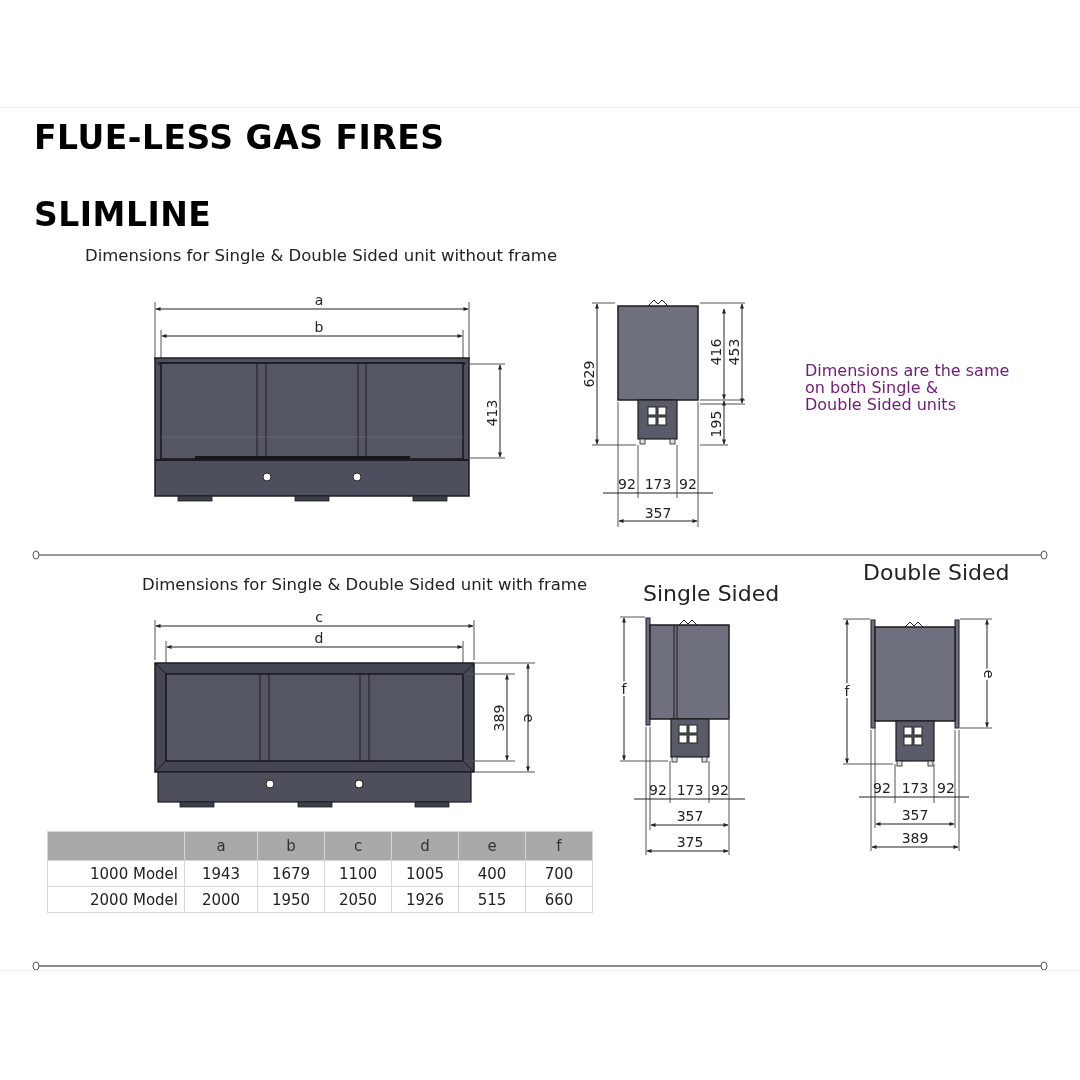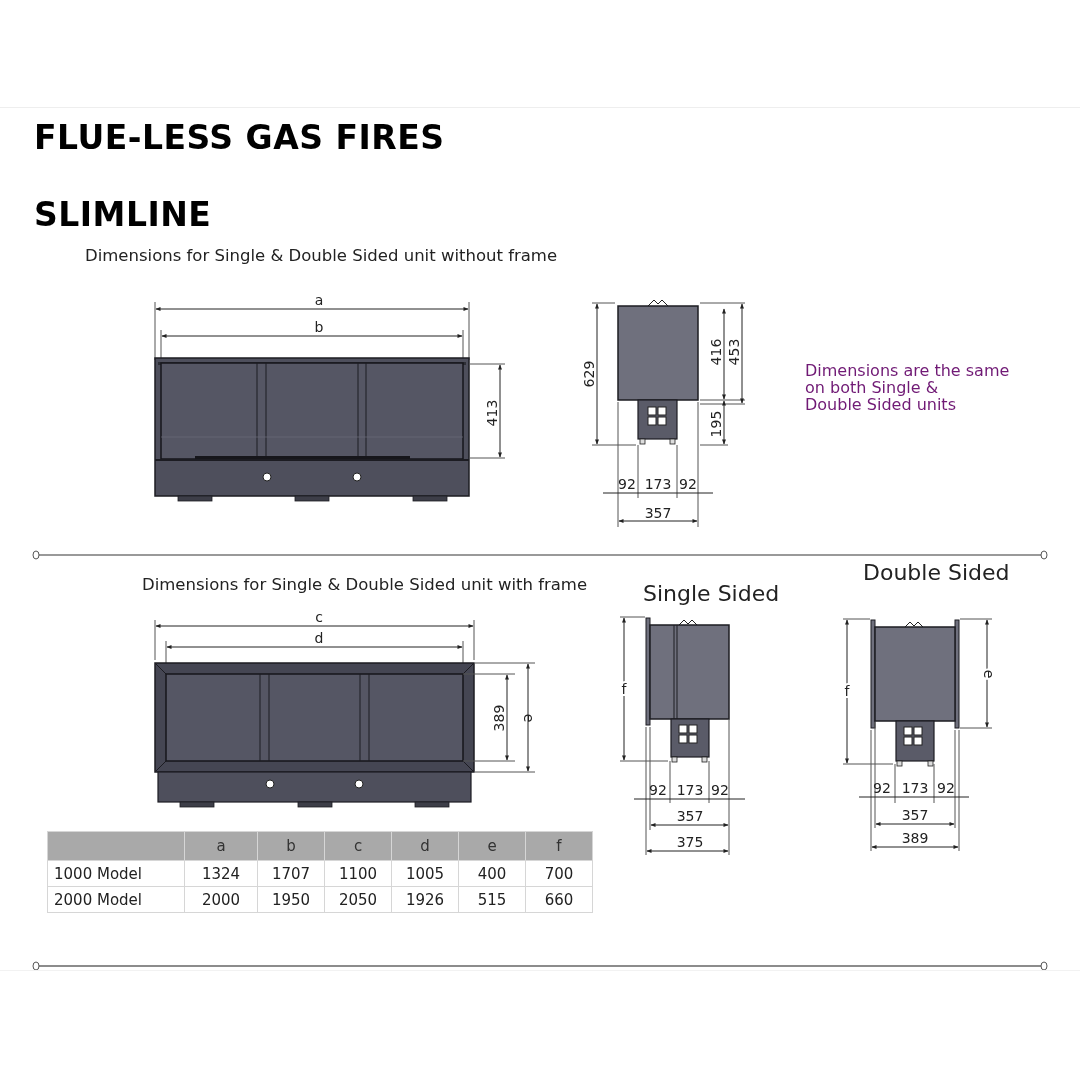--- a/index.html
+++ b/index.html
@@ -14,21 +14,21 @@
   #cap2 { left:94px; top:575px;margin-left:48px; }
   .note { position:absolute; left:805px; top:362px; font-size:16px; line-height:17px; color:#701a75; width:240px; }
   .sublabel { position:absolute; font-size:22px; color:#222; }
   #lbl-single { left:643px; top:581px; }
   #lbl-double { left:863px; top:560px; }
   svg { position:absolute; left:0; top:0; }
   .dim { font-family:"DejaVu Sans", sans-serif; font-size:14px; fill:#222; }
   table.spec { position:absolute; left:47px; top:831px; border-collapse:collapse; font-size:15px; color:#222; }
   table.spec th, table.spec td { border:1.5px solid #d6d6d6; height:25px; padding:0 6px; text-align:center; font-weight:normal; }
   table.spec th { background:#a9a9a9; color:#333; height:28px; }
-  table.spec td.model { text-align:left; width:124px; }
+  table.spec td.model { text-align:right; width:124px; }
   table.spec .c1 { width:60px; } table.spec .c2 { width:54px; } table.spec .c3 { width:54px; }
   table.spec .c4 { width:54px; } table.spec .c5 { width:54px; } table.spec .c6 { width:54px; }
 </style>
 </head>
 <body>
 
 <div class="top-rule"></div>
 
 <div class="title" id="t1">FLUE-LESS GAS FIRES</div>
 <div class="title" id="t2">SLIMLINE</div>
@@ -256,22 +256,22 @@
       <th class="c2">b</th>
       <th class="c3">c</th>
       <th class="c4">d</th>
       <th class="c5">e</th>
       <th class="c6">f</th>
     </tr>
   </thead>
   <tbody>
     <tr>
       <td class="model">1000 Model</td>
-      <td>1324</td>
-      <td>1707</td>
+      <td>1943</td>
+      <td>1679</td>
       <td>1100</td>
       <td>1005</td>
       <td>400</td>
       <td>700</td>
     </tr>
     <tr>
       <td class="model">2000 Model</td>
       <td>2000</td>
       <td>1950</td>
       <td>2050</td>

